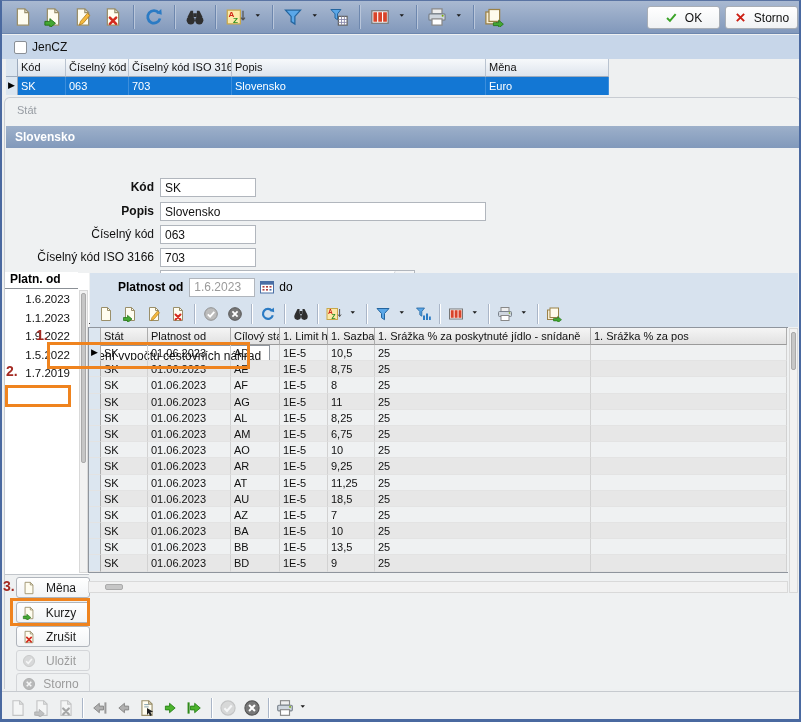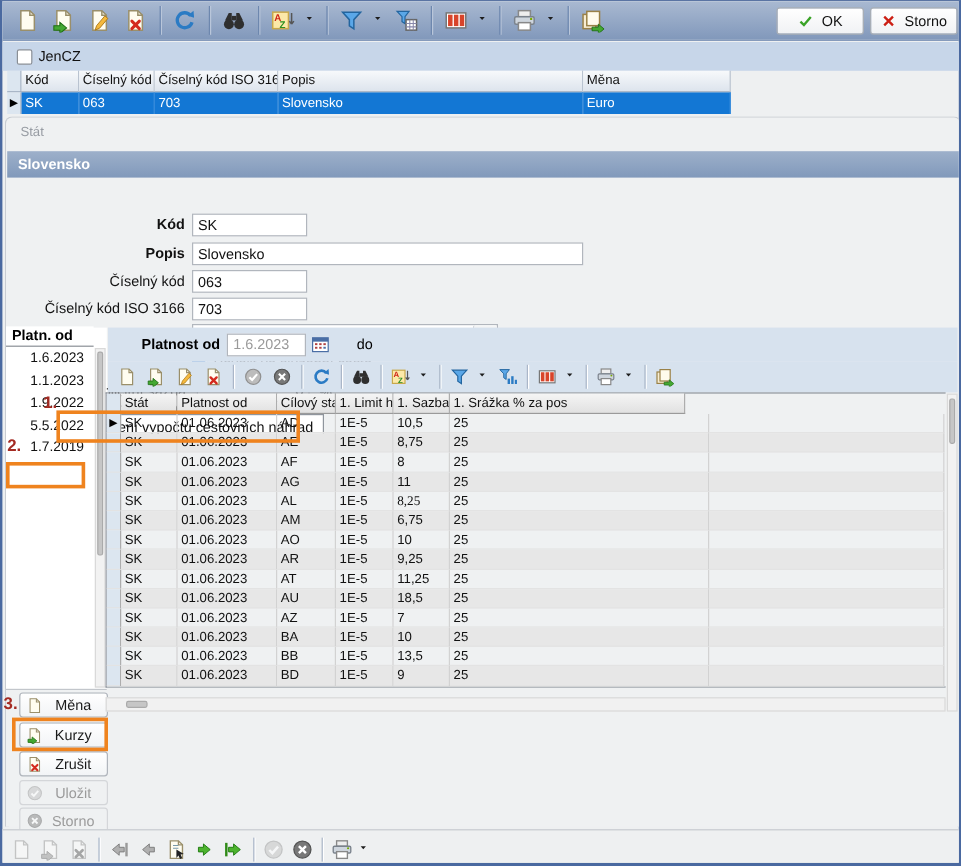--- a/index.html
+++ b/index.html
@@ -282,21 +282,21 @@
 
   <div class="tab" style="left:8px;top:346px;">Kurzy</div>
   <div class="tab active" style="left:50px;top:344px;">Nastavení vypočtu cestovních náhrad</div>
 
   <div class="dates-bg"></div>
   <div class="platn-head">Platn. od</div>
   <div id="dateList">
       <div class="daterow" style="top: 289px;">1.6.2023</div>
       <div class="daterow" style="top: 307.5px;">1.1.2023</div>
       <div class="daterow" style="top: 326px;">1.9.2022</div>
-      <div class="daterow" style="top: 344.5px;">5.5.2022</div>
+      <div class="daterow" style="top: 344.5px;">1.5.2022</div>
       <div class="daterow" style="top: 363px;">1.7.2019</div>
     </div>
   <div class="vscroll" style="left:77px;top:289px;height:283px;">
     <div class="vthumb" style="top:2px;height:170px;"></div>
   </div>
   <div id="sideButtons">
       <div class="sbtn" style="top: 576px;">
         <span class="tb-icon small">
           <svg viewBox="0 0 16 16">
             <path d="M3.5 1.5h6l3 3v10h-9z" fill="#fffdf0" stroke="#9a8f6a"></path>
@@ -355,21 +355,21 @@
           <g fill="#b04040">
             <rect x="3.5" y="7" width="2" height="1.6"></rect>
             <rect x="7" y="7" width="2" height="1.6"></rect>
             <rect x="10.5" y="7" width="2" height="1.6"></rect>
             <rect x="3.5" y="10" width="2" height="1.6"></rect>
             <rect x="7" y="10" width="2" height="1.6"></rect>
           </g>
           <rect x="10.5" y="10" width="2" height="1.6" fill="#4a6ea5"></rect>
         </svg>
       </span>
-    <span style="margin-left:18px;">do</span>
+    <span style="">do</span>
   </div>
   <div class="inner-toolbar" id="innerToolbar">
       <span class="tb-icon small">
         <svg viewBox="0 0 16 16">
           <path d="M3.5 1.5h6l3 3v10h-9z" fill="#fffdf0" stroke="#9a8f6a"></path>
           <path d="M9.5 1.5v3h3" fill="none" stroke="#9a8f6a"></path>
         </svg>
       </span>
       <span class="tb-icon small">
         <svg viewBox="0 0 16 16">
@@ -493,20 +493,21 @@
       </span>
     </div>
   <div class="grid inner-grid" id="innerGrid">
       <div class="grow ghead">
         <div class="gcell marker" style="width: 12px;"></div>
         <div class="gcell" style="width: 47px;">Stát</div>
         <div class="gcell" style="width: 83px;">Platnost od</div>
         <div class="gcell" style="width: 49px;">Cílový stat</div>
         <div class="gcell" style="width: 48px;">1. Limit hodin</div>
         <div class="gcell" style="width: 47px;">1. Sazba</div>
+        <div class="gcell" style="width: 216px;">1. Srážka % za poskytnuté jídlo - snídaně</div>
         <div class="gcell" style="width: 196px;">1. Srážka % za pos</div>
       </div>
       <div class="grow gdata">
         <div class="gcell marker" style="width: 12px;">▶</div>
         <div class="gcell" style="width: 47px;">SK</div>
         <div class="gcell" style="width: 83px;">01.06.2023</div>
         <div class="gcell" style="width: 49px;">AD</div>
         <div class="gcell r" style="width: 48px;">1E-5</div>
         <div class="gcell r" style="width: 47px;">10,5</div>
         <div class="gcell r" style="width: 216px;">25</div>
@@ -541,21 +542,21 @@
         <div class="gcell r" style="width: 47px;">11</div>
         <div class="gcell r" style="width: 216px;">25</div>
         <div class="gcell" style="width: 196px;"></div>
       </div>
       <div class="grow gdata">
         <div class="gcell marker" style="width: 12px;"></div>
         <div class="gcell" style="width: 47px;">SK</div>
         <div class="gcell" style="width: 83px;">01.06.2023</div>
         <div class="gcell" style="width: 49px;">AL</div>
         <div class="gcell r" style="width: 48px;">1E-5</div>
-        <div class="gcell r" style="width: 47px; font-family: Liberation Serif, serif;">8,25</div>
+        <div class="gcell r" style="width: 47px;">8,25</div>
         <div class="gcell r" style="width: 216px;">25</div>
         <div class="gcell" style="width: 196px;"></div>
       </div>
       <div class="grow gdata alt">
         <div class="gcell marker" style="width: 12px;"></div>
         <div class="gcell" style="width: 47px;">SK</div>
         <div class="gcell" style="width: 83px;">01.06.2023</div>
         <div class="gcell" style="width: 49px;">AM</div>
         <div class="gcell r" style="width: 48px;">1E-5</div>
         <div class="gcell r" style="width: 47px;">6,75</div>

